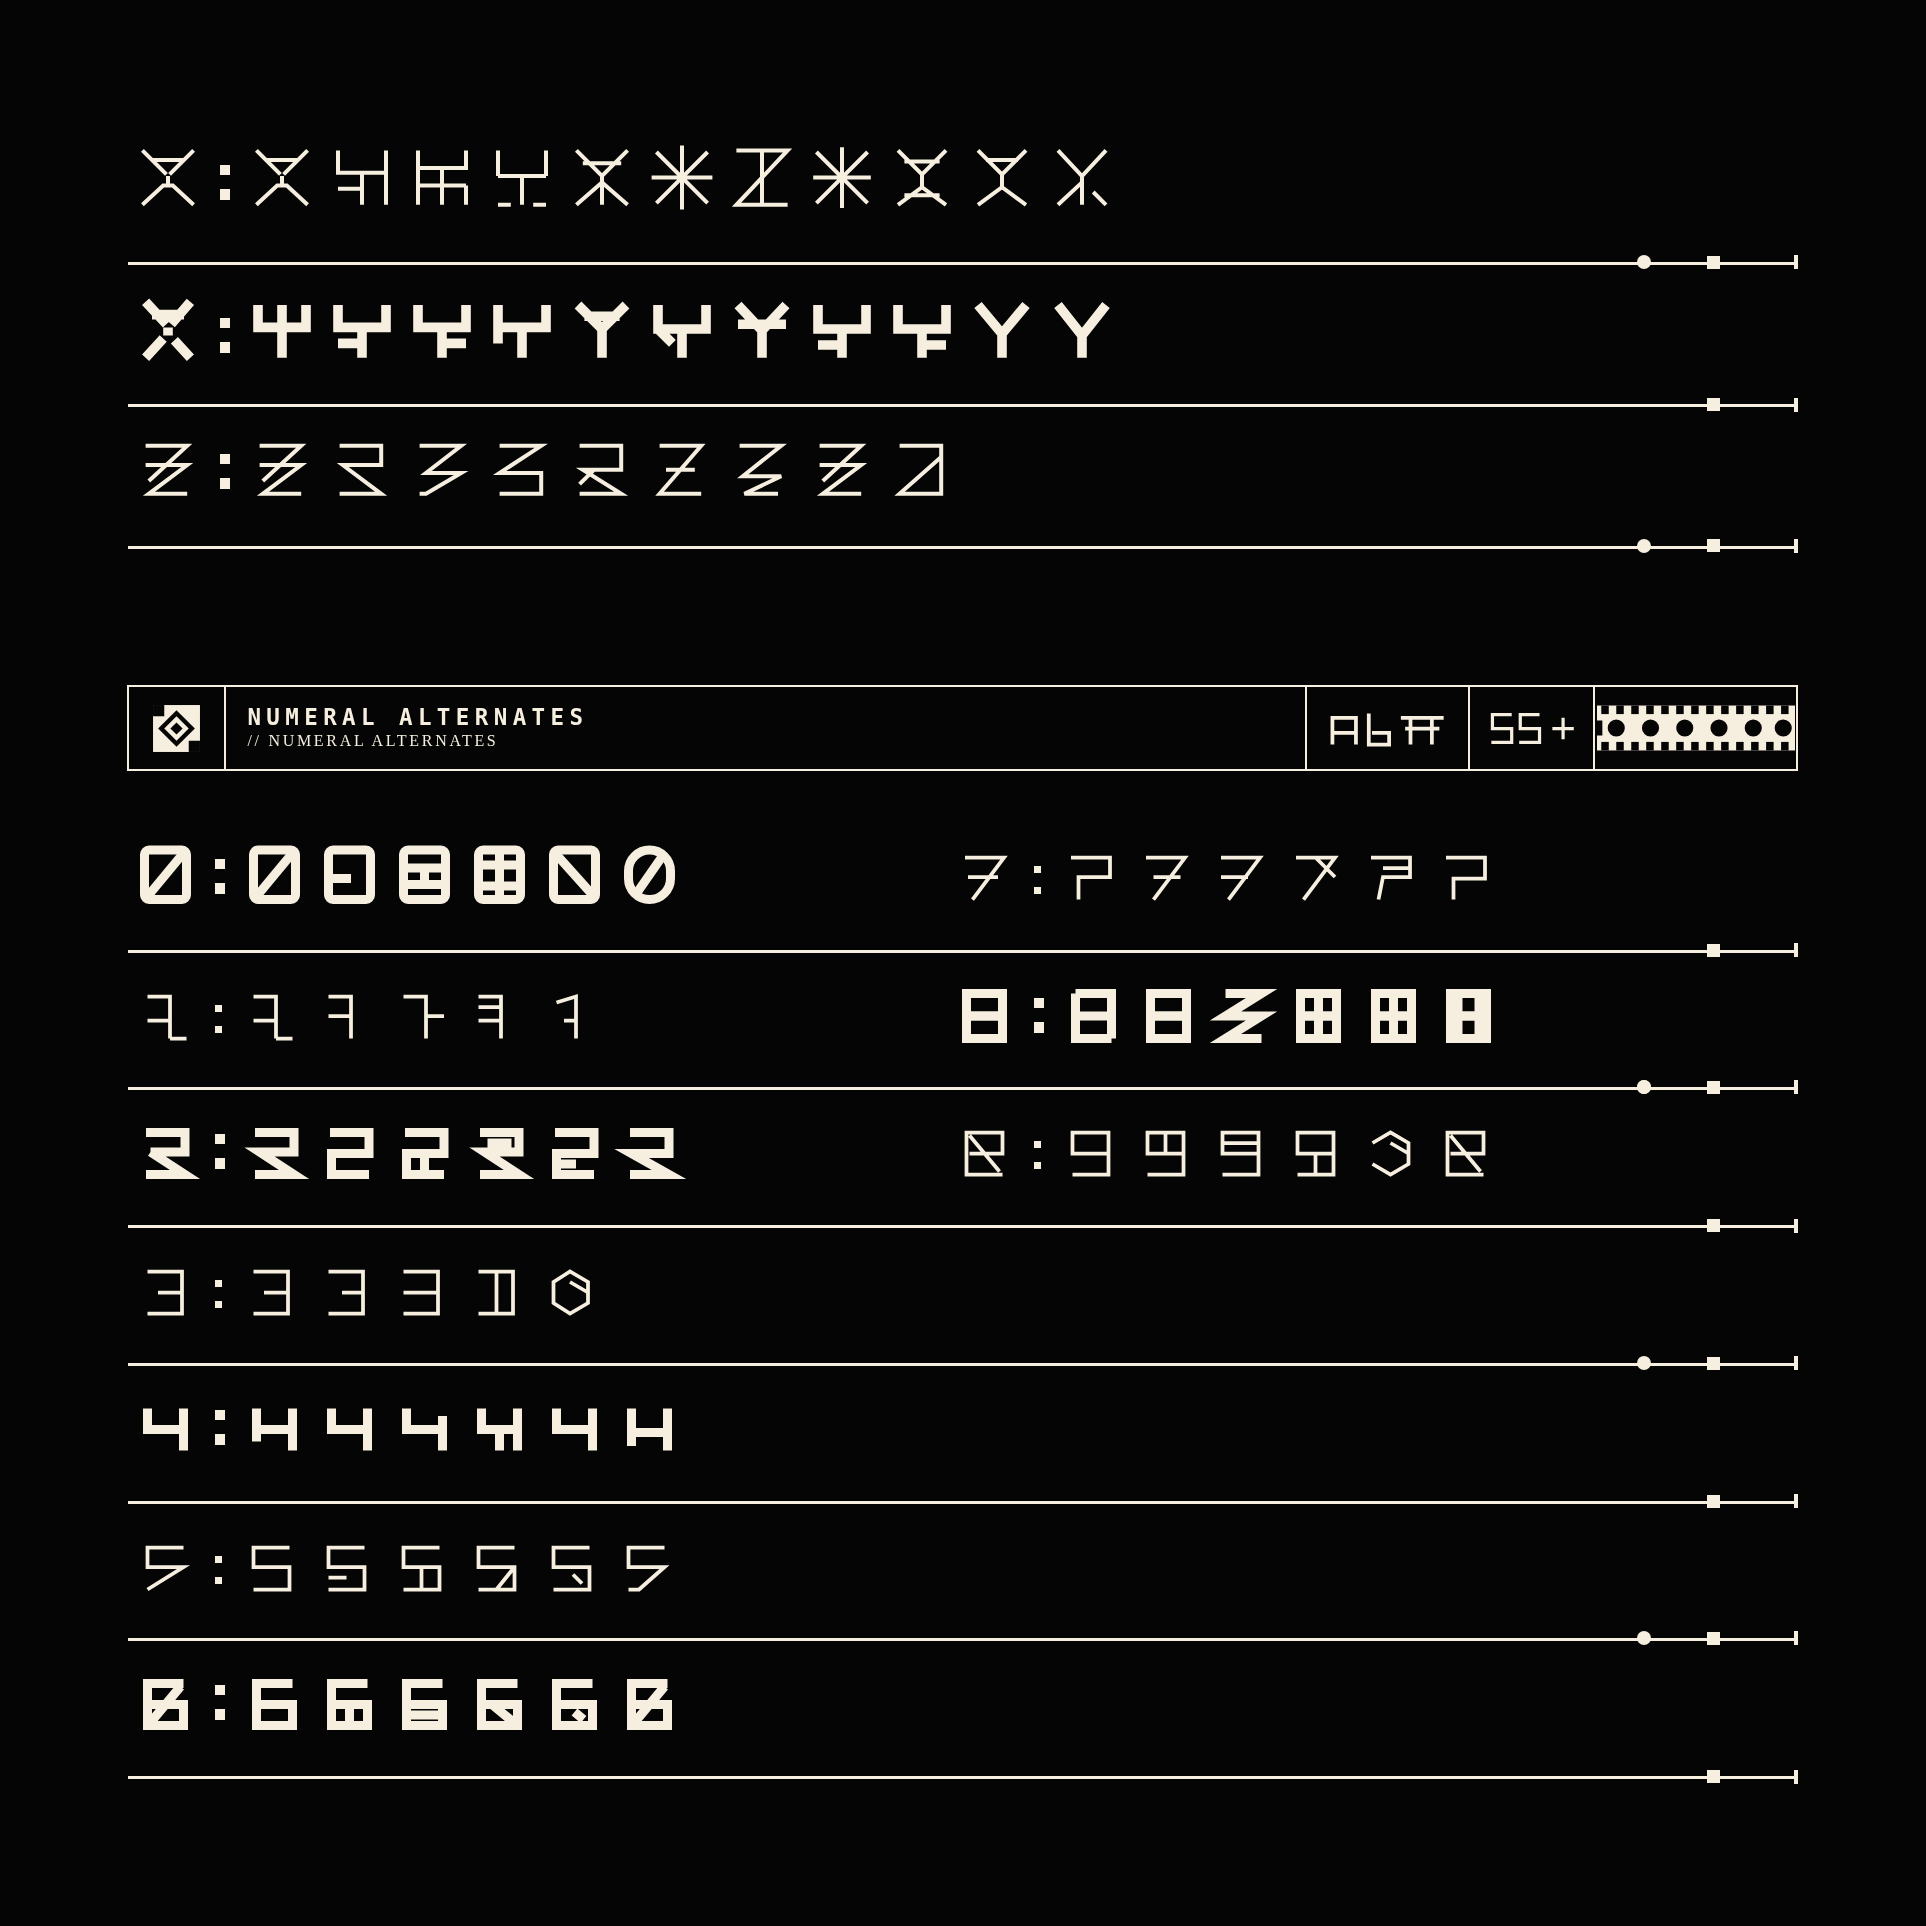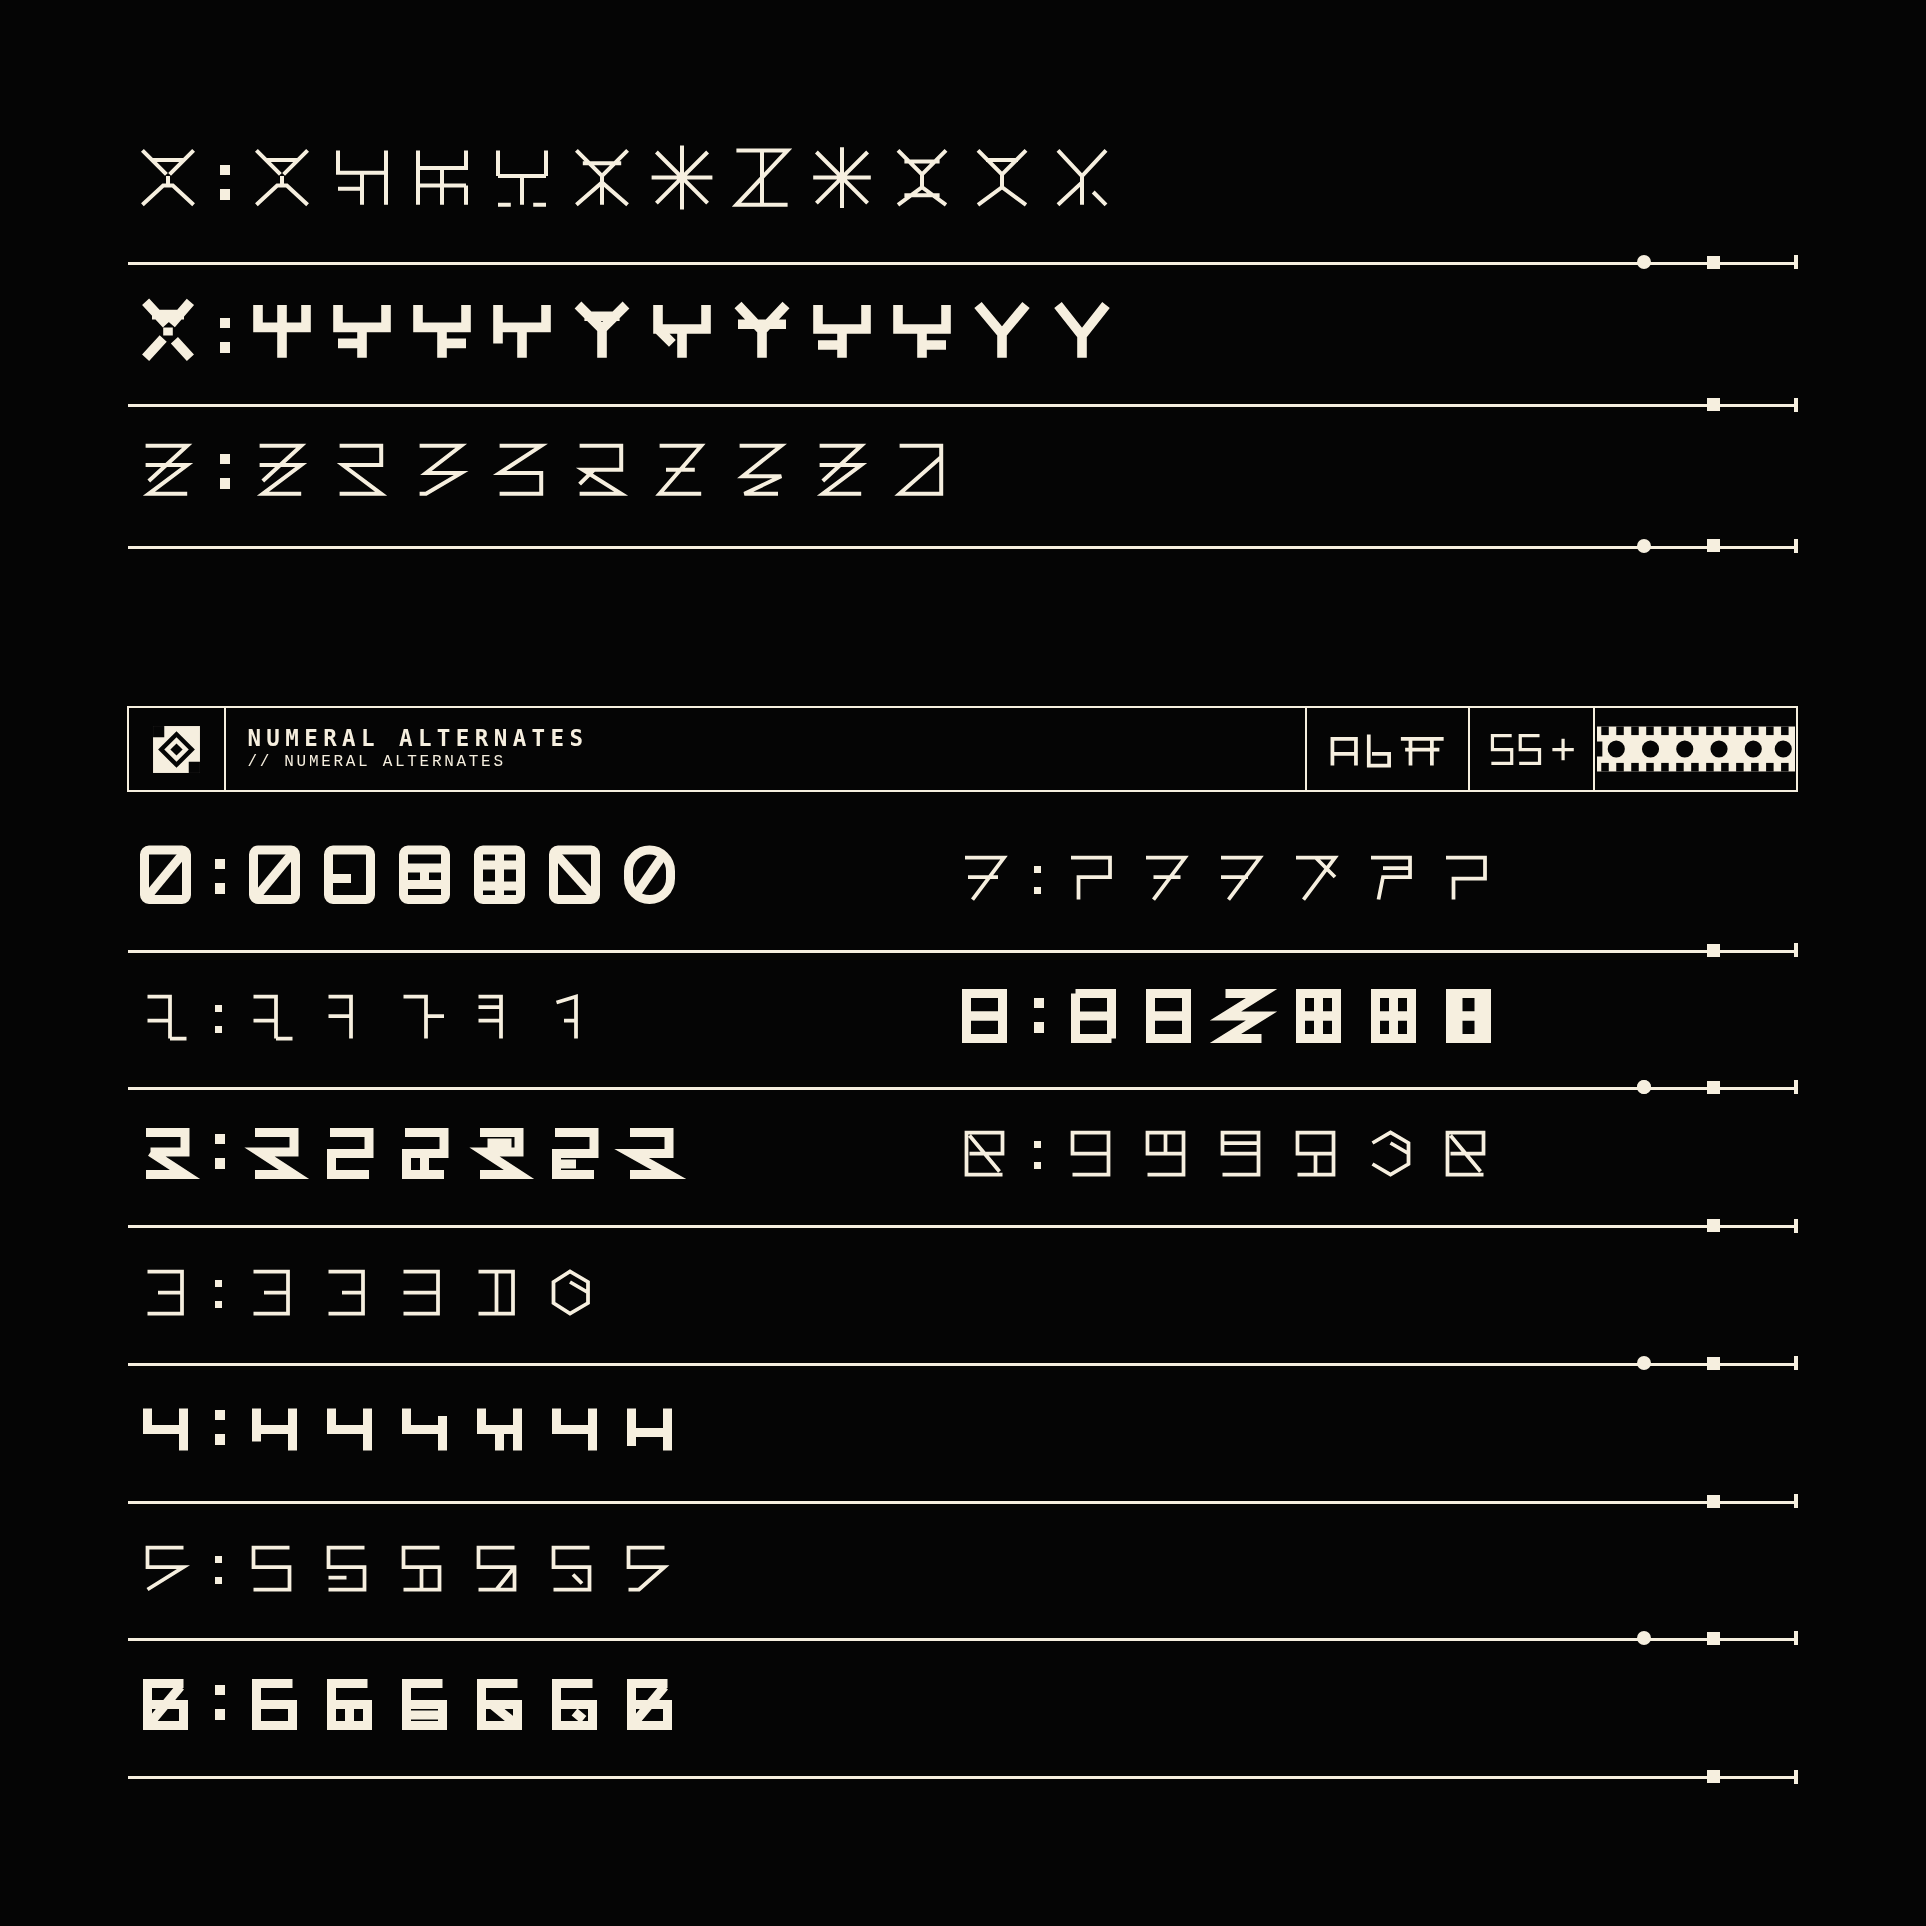--- a/index.html
+++ b/index.html
@@ -82,21 +82,20 @@
   .label-bar {
     position: absolute;
     left: 127px;
     top: 685px;
     width: 1671px;
     height: 86px;
     border: 2.1px solid #f6efdf;
     display: flex;
     align-items: stretch;
     box-sizing: border-box;
-    margin-top: 21px;
   }
   .lb-logo {
     width: 95px;
     border-right: 2.1px solid #f6efdf;
     display: flex;
     align-items: center;
     justify-content: center;
   }
   .lb-title {
     flex: 1;
@@ -108,21 +107,21 @@
   }
   .lb-title-main {
     font-family: "DejaVu Sans Mono", monospace;
     font-size: 22.5px;
     letter-spacing: 5.4px;
     font-weight: bold;
     color: #f6efdf;
     line-height: 1.15;
   }
   .lb-title-sub {
-    font-family: Liberation Mono, monospace;
+    font-family: Liberation Serif, serif;
     font-size: 16px;
     letter-spacing: 2.7px;
     color: #f6efdf;
     line-height: 1.25;
   }
   .lb-tag {
     width: 161px;
     display: flex;
     align-items: center;
     justify-content: center;

